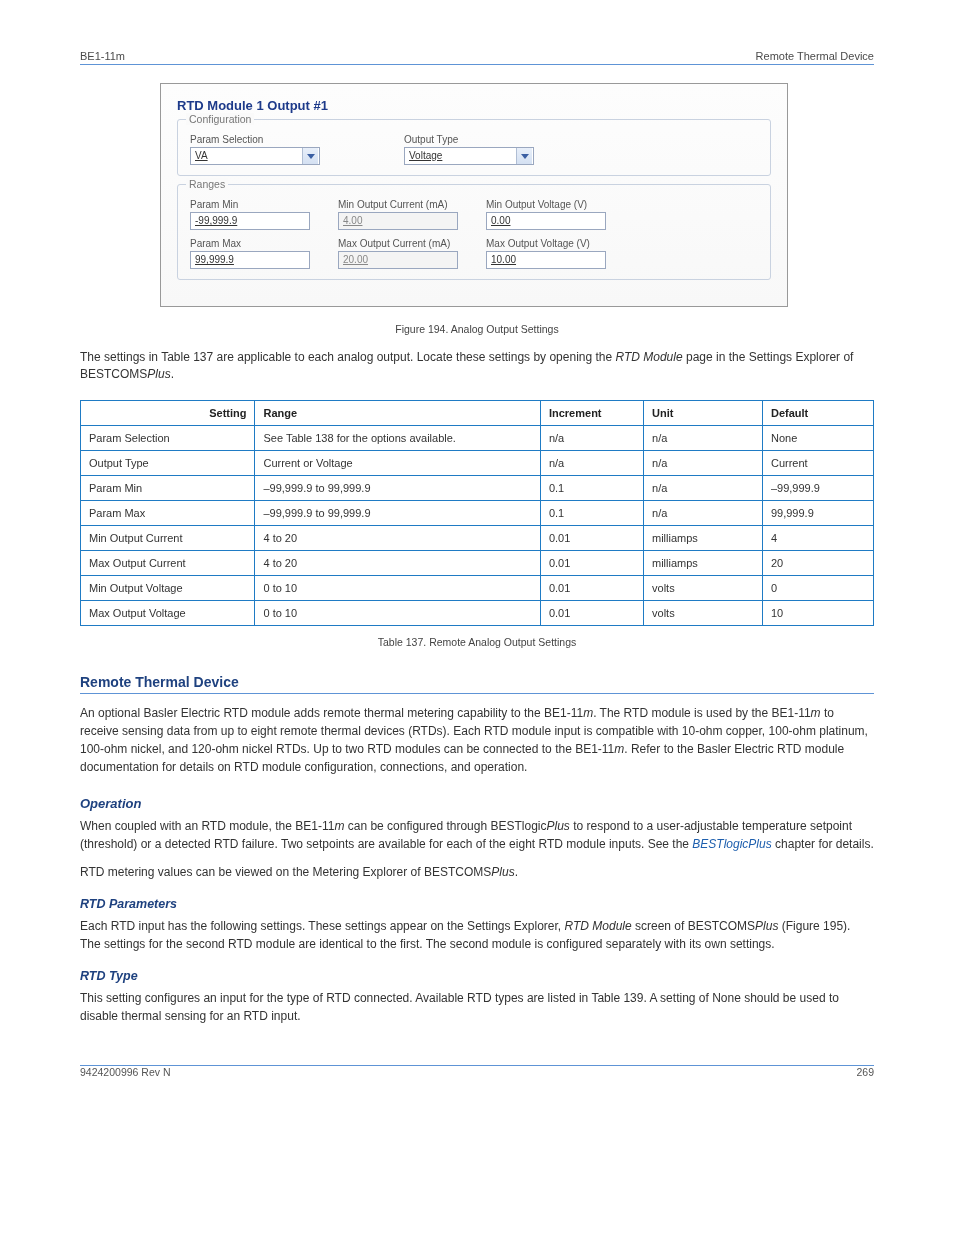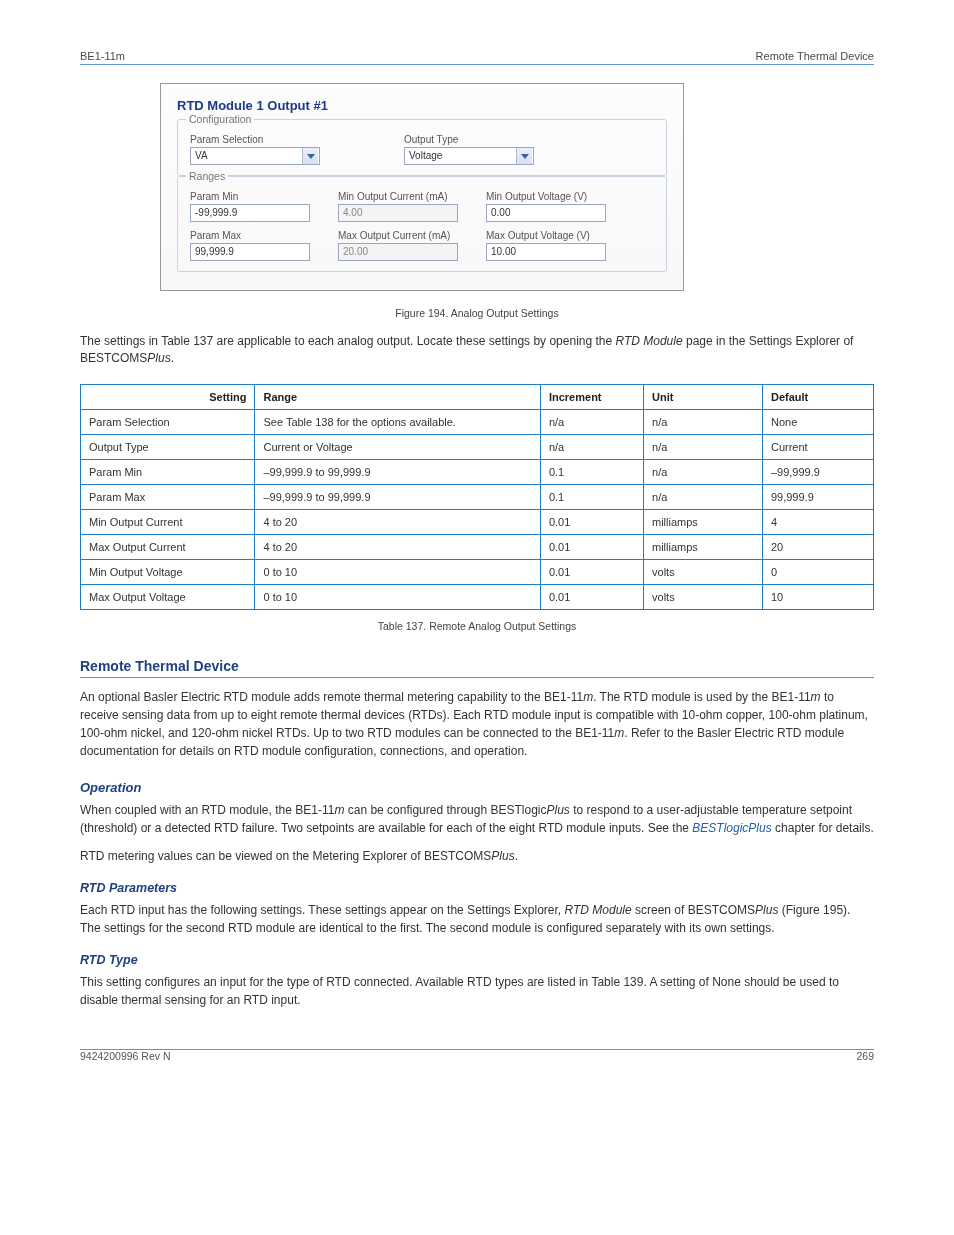--- a/index.html
+++ b/index.html
@@ -22,37 +22,37 @@
     border-bottom: 1px solid #5e94d6;
     padding-bottom: 2px;
     margin-bottom: 18px;
   }
   .top-bar .left { font-size: 11px; color: #4a4a4a; }
   .top-bar .right { font-size: 11px; color: #4a4a4a; }
 
   
   .figure-wrap {
     border: 1px solid #999;
-    width: 524px;
+    width: 628px;
     margin: 0 0 16px 80px;
     padding: 14px 16px 18px 16px;
     background: linear-gradient(#fdfdfd,#f8f8f8);
   }
   .fig-title {
     font-weight: bold;
     font-size: 13px;
     color: #1d3a8a;
     margin-bottom: 6px;
   }
   .fieldset {
     position: relative;
     border: 1px solid #c9d2e0;
     border-radius: 3px;
     padding: 14px 24px 10px 12px;
-    margin-bottom: 0;
+    margin-bottom: 8px;
   }
   .fieldset .legend {
     position: absolute;
     top: -7px;
     left: 8px;
     padding: 0 3px;
     background: #fafafa;
     font-size: 10.5px;
     color: #777;
   }
@@ -63,20 +63,21 @@
   .faux-input {
     border: 1px solid #9aa7bf;
     background: #fff;
     height: 18px;
     line-height: 16px;
     font-size: 10px;
     padding: 0 4px;
     display: flex;
     align-items: center;
     justify-content: space-between;
+    text-decoration: underline;
   }
   .faux-input.disabled { color:#888; background:#f4f4f4; }
   .caret {
     width: 0; height: 0;
     border-left: 4px solid transparent;
     border-right: 4px solid transparent;
     border-top: 5px solid #3b5fa3;
   }
   .caret-box {
     width: 16px; height: 16px;

